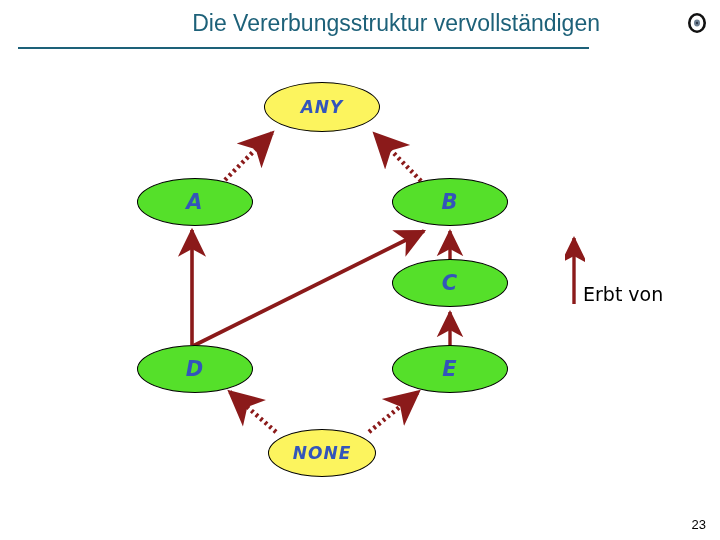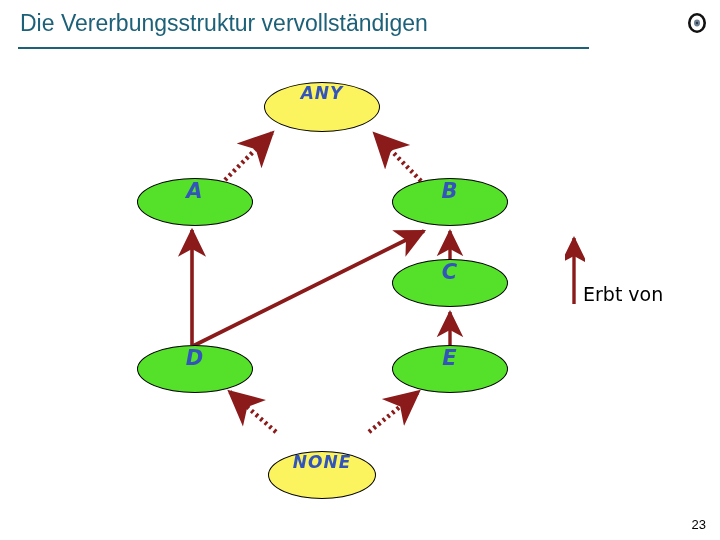--- a/index.html
+++ b/index.html
@@ -28,20 +28,21 @@
     position: absolute;
     left: 20px;
     top: 10px;
     width: 580px;
     font-size: 23px;
     font-weight: 400;
     color: #1d6179;
     font-family: "Liberation Sans", sans-serif;
     letter-spacing: 0px;
     white-space: nowrap;
+    text-align: right;
   }
 
   #title-rule {
     position: absolute;
     left: 18px;
     top: 47px;
     width: 571px;
     height: 2px;
     background: #1d6179;
   }
@@ -63,21 +64,21 @@
     width: 720px;
     height: 540px;
   }
 
   .node {
     position: absolute;
     border: 1.4px solid #000000;
     border-radius: 50%;
     box-sizing: border-box;
     display: flex;
-    align-items: flex-start;
+    align-items: center;
     justify-content: center;
   }
   .node-label {
     font-family: "DejaVu Sans", sans-serif;
     font-style: italic;
     font-weight: 700;
     color: #3355bb;
     letter-spacing: 1px;
     user-select: none;
   }
@@ -179,21 +180,21 @@
   </div>
 
   <div class="node green single" style="left:137px; top:345px; width:116px; height:48px;">
     <span class="node-label">D</span>
   </div>
 
   <div class="node green single" style="left:392px; top:345px; width:116px; height:48px;">
     <span class="node-label">E</span>
   </div>
 
-  <div class="node yellow word" style="left:268px; top:451px; width:108px; height:48px;">
+  <div class="node yellow word" style="left:268px; top:429px; width:108px; height:48px;">
     <span class="node-label">NONE</span>
   </div>
 
   <div id="legend">
     <svg width="20" height="80" viewBox="0 0 20 80" style="position:absolute; left:0; top:0;">
       <defs>
         <marker id="arrowLegend" markerWidth="9" markerHeight="9" refX="7.4" refY="4.5" orient="auto" markerUnits="strokeWidth">
           <path d="M0,0.6 L8,4.5 L0,8.4 L2.1,4.5 Z" fill="#8b1a1a"></path>
         </marker>
       </defs>

